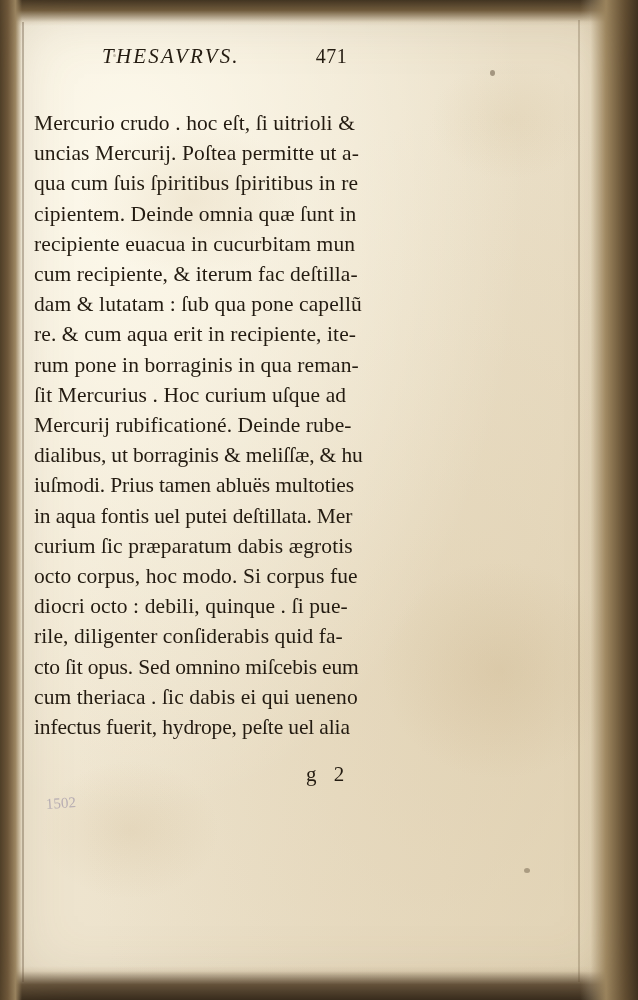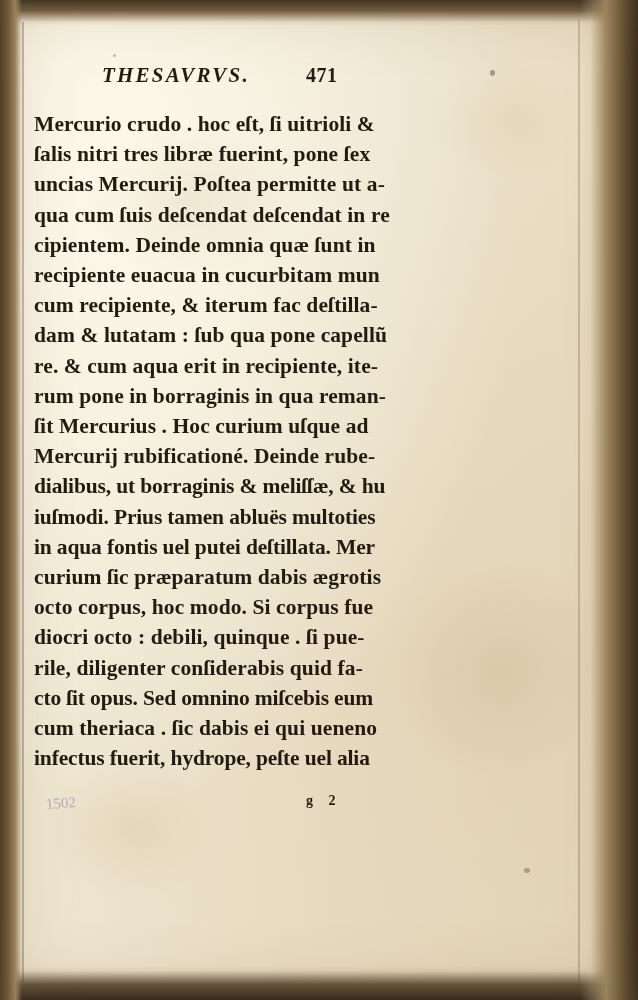--- a/index.html
+++ b/index.html
@@ -63,69 +63,68 @@
     pointer-events: none;
   }
   .stain.s1 { left: 80px;  top: 120px; width: 220px; height: 160px; background: radial-gradient(ellipse, rgba(196,168,120,0.18) 0%, rgba(196,168,120,0) 70%); }
   .stain.s2 { left: 380px; top: 560px; width: 240px; height: 220px; background: radial-gradient(ellipse, rgba(186,158,112,0.20) 0%, rgba(186,158,112,0) 70%); }
   .stain.s3 { left: 40px;  top: 760px; width: 180px; height: 140px; background: radial-gradient(ellipse, rgba(190,160,112,0.16) 0%, rgba(190,160,112,0) 70%); }
   .stain.s4 { left: 430px; top: 60px;  width: 160px; height: 120px; background: radial-gradient(ellipse, rgba(200,176,130,0.15) 0%, rgba(200,176,130,0) 70%); }
 
   .content {
     position: absolute;
     left: 34px;
-    top: 63px;
+    top: 44px;
     width: 424px;
-    font-weight: bold;
   }
 
   .header-row {
     display: flex;
     align-items: baseline;
     justify-content: flex-start;
     height: 40px;
     padding-left: 68px;
     padding-right: 0;
   }
   .running-title {
     font-family: "Liberation Serif", serif;
     font-style: italic;
     font-size: 21px;
     letter-spacing: 2.2px;
     color: #241c12;
     white-space: nowrap;
   }
   .folio {
-    margin-left: 56px;
+    margin-left: 76px;
     font-family: "Liberation Serif", serif;
     font-size: 20px;
     letter-spacing: 0.5px;
     color: #241c12;
   }
 
   .body-text {
-    margin-top: 6px;
+    margin-top: 24px;
     width: 420px;
   }
   .line {
     font-family: "Liberation Serif", serif;
     font-size: 21.5px;
     line-height: 30.2px;
     color: #231b11;
     white-space: nowrap;
     letter-spacing: 0.1px;
     text-rendering: optimizeLegibility;
   }
   .line.tight { letter-spacing: -0.15px; }
 
   .signature-row {
     margin-top: 20px;
     padding-left: 272px;
     font-family: "Liberation Serif", serif;
-    font-size: 14px;
+    font-size: 21px;
     color: #241c12;
     letter-spacing: 6px;
   }
 
   .pencil-mark {
     position: absolute;
     left: 46px;
     top: 795px;
     font-family: "Liberation Serif", serif;
     font-size: 15px;
@@ -161,23 +160,22 @@
 
   <div class="content">
 
     <div class="header-row">
       <div class="running-title">THESAVRVS.</div>
       <div class="folio">471</div>
     </div>
 
     <div class="body-text">
       <div class="line">Mercurio crudo . hoc eſt, ſi uitrioli &amp;</div>
-      <div class="line">ſalis nitri tres libræ fuerint, pone ſex</div>
       <div class="line">uncias Mercurij. Poſtea permitte ut a-</div>
-      <div class="line">qua cum ſuis deſcendat deſcendat in re</div>
+      <div class="line">qua cum ſuis ſpiritibus ſpiritibus in re</div>
       <div class="line">cipientem. Deinde omnia quæ ſunt in</div>
       <div class="line">recipiente euacua in cucurbitam mun</div>
       <div class="line">cum recipiente, &amp; iterum fac deſtilla-</div>
       <div class="line">dam &amp; lutatam : ſub qua pone capellũ</div>
       <div class="line">re. &amp; cum aqua erit in recipiente, ite-</div>
       <div class="line">rum pone in borraginis in qua reman-</div>
       <div class="line">ſit Mercurius .  Hoc curium uſque ad</div>
       <div class="line">Mercurij rubificationé. Deinde rube-</div>
       <div class="line tight">dialibus, ut borraginis &amp; meliſſæ, &amp; hu</div>
       <div class="line tight">iuſmodi. Prius tamen abluës multoties</div>

